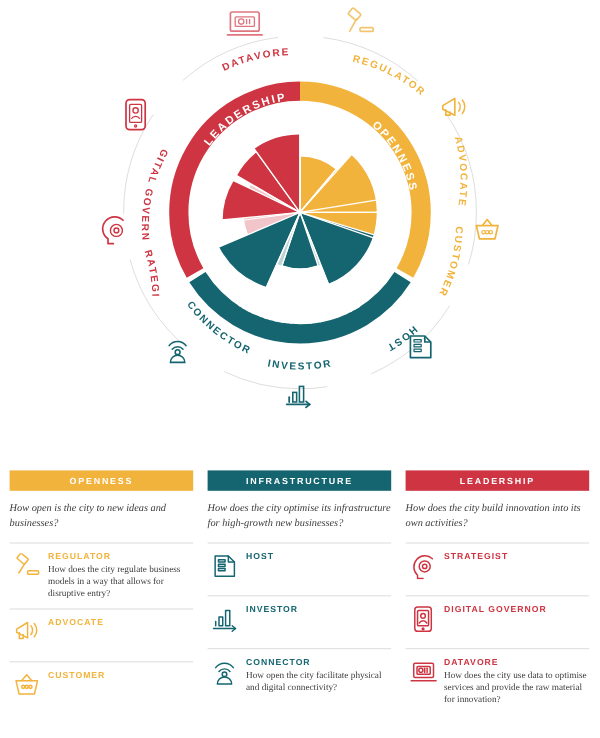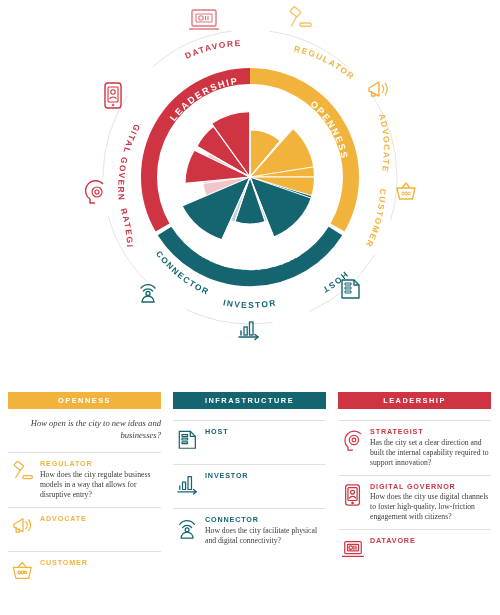--- a/index.html
+++ b/index.html
@@ -37,21 +37,20 @@
     white-space: nowrap;
     overflow: hidden;
   }
   .col-q {
     margin-top: 9px;
     font-family: "Liberation Serif", serif;
     font-style: italic;
     font-size: 8.6px;
     line-height: 11.5px;
     color: #3b3b3b;
-    text-align: right;
   }
 
   .items { margin-top: 11px; }
   .item {
     display: flex;
     border-top: 1px solid #e2e2e2;
     padding: 6px 0 7px 0;
   }
   .item-icon {
     flex: 0 0 30px;
@@ -311,20 +310,21 @@
               <div class="item-body">
                 <div class="item-title c-openness">CUSTOMER</div>
               </div>
             </div>
           </div>
         </div>
       </div>
       <div class="col">
         <div class="col-inner">
           <div class="col-header bg-infra">INFRASTRUCTURE</div>
+          <div class="col-q">How does the city optimise its infrastructure for high-growth new businesses?</div>
           <div class="items">
             <div class="item">
               <div class="item-icon">
                 <svg width="22" height="22" viewBox="0 0 24 24" xmlns="http://www.w3.org/2000/svg">
                   <g stroke="#146570" fill="none" stroke-width="1.35" stroke-linejoin="round" stroke-linecap="round">
                     <path d="M2.5 2.5 L14.5 2.5 L20 8 L20 21 L2.5 21 Z"></path>
                     <path d="M14.5 2.5 L14.5 8 L20 8"></path>
                     <rect x="5.5" y="6" width="6" height="2"></rect>
                     <rect x="5.5" y="10" width="6" height="2"></rect>
                     <rect x="5.5" y="14" width="6" height="2"></rect>
@@ -357,76 +357,76 @@
                   <g stroke="#146570" fill="none" stroke-width="1.35" stroke-linejoin="round" stroke-linecap="round">
                     <path d="M3 8 A10 10 0 0 1 19 8"></path>
                     <path d="M6 11.5 A6.5 6.5 0 0 1 16 11.5"></path>
                     <circle cx="11" cy="14" r="2.1"></circle>
                     <path d="M4.5 23 A6.5 6.5 0 0 1 17.5 23 Z"></path>
                   </g>
                 </svg>
               </div>
               <div class="item-body">
                 <div class="item-title c-infra">CONNECTOR</div>
-                <div class="item-desc">How does the city facilitate physical and digital connectivity?</div>
+                <div class="item-desc">How open the city facilitate physical and digital connectivity?</div>
               </div>
             </div>
           </div>
         </div>
       </div>
       <div class="col">
         <div class="col-inner">
           <div class="col-header bg-lead">LEADERSHIP</div>
+          <div class="col-q">How does the city build innovation into its own activities?</div>
           <div class="items">
             <div class="item">
               <div class="item-icon">
                 <svg width="22" height="22" viewBox="0 0 24 24" xmlns="http://www.w3.org/2000/svg">
                   <g stroke="#CE3441" fill="none" stroke-width="1.35" stroke-linejoin="round" stroke-linecap="round">
                     <path d="M20 5 A10 10 0 1 0 6.5 20 L6.5 23 L11.5 23"></path>
                     <circle cx="13" cy="12" r="5"></circle>
                     <circle cx="13" cy="12" r="2"></circle>
                   </g>
                 </svg>
               </div>
               <div class="item-body">
                 <div class="item-title c-lead">STRATEGIST</div>
-                <div class="item-desc">Has the city set a clear direction and built the internal capability required to support innovation?</div>
               </div>
             </div>
             <div class="item">
               <div class="item-icon">
                 <svg width="22" height="22" viewBox="0 0 24 24" xmlns="http://www.w3.org/2000/svg">
                   <g stroke="#CE3441" fill="none" stroke-width="1.35" stroke-linejoin="round" stroke-linecap="round">
                     <rect x="4" y="1" width="15" height="22" rx="2.6"></rect>
                     <rect x="6.5" y="4" width="10" height="14" rx="1"></rect>
                     <circle cx="11.5" cy="9" r="2.1"></circle>
                     <path d="M8 15.5 A4 4 0 0 1 15 15.5"></path>
                     <circle cx="11.5" cy="20.7" r="0.8"></circle>
                   </g>
                 </svg>
               </div>
               <div class="item-body">
                 <div class="item-title c-lead">DIGITAL GOVERNOR</div>
-                <div class="item-desc">How does the city use digital channels to foster high-quality, low-friction engagement with citizens?</div>
               </div>
             </div>
             <div class="item">
               <div class="item-icon">
                 <svg width="22" height="22" viewBox="0 0 24 24" xmlns="http://www.w3.org/2000/svg">
                   <g stroke="#CE3441" fill="none" stroke-width="1.35" stroke-linejoin="round" stroke-linecap="round">
                     <rect x="3" y="4" width="18" height="13" rx="1.3"></rect>
                     <rect x="6" y="7" width="12" height="7" rx="0.7"></rect>
                     <circle cx="9.5" cy="10.5" r="1.9"></circle>
                     <line x1="13" y1="8.6" x2="13" y2="12.4"></line>
                     <line x1="15.2" y1="8.6" x2="15.2" y2="12.4"></line>
                     <path d="M0.5 20 L23.5 20"></path>
                   </g>
                 </svg>
               </div>
               <div class="item-body">
                 <div class="item-title c-lead">DATAVORE</div>
+                <div class="item-desc">How does the city use data to optimise services and provide the raw material for innovation?</div>
               </div>
             </div>
           </div>
         </div>
       </div>
     </div>
 </div>
 
 </body></html>

